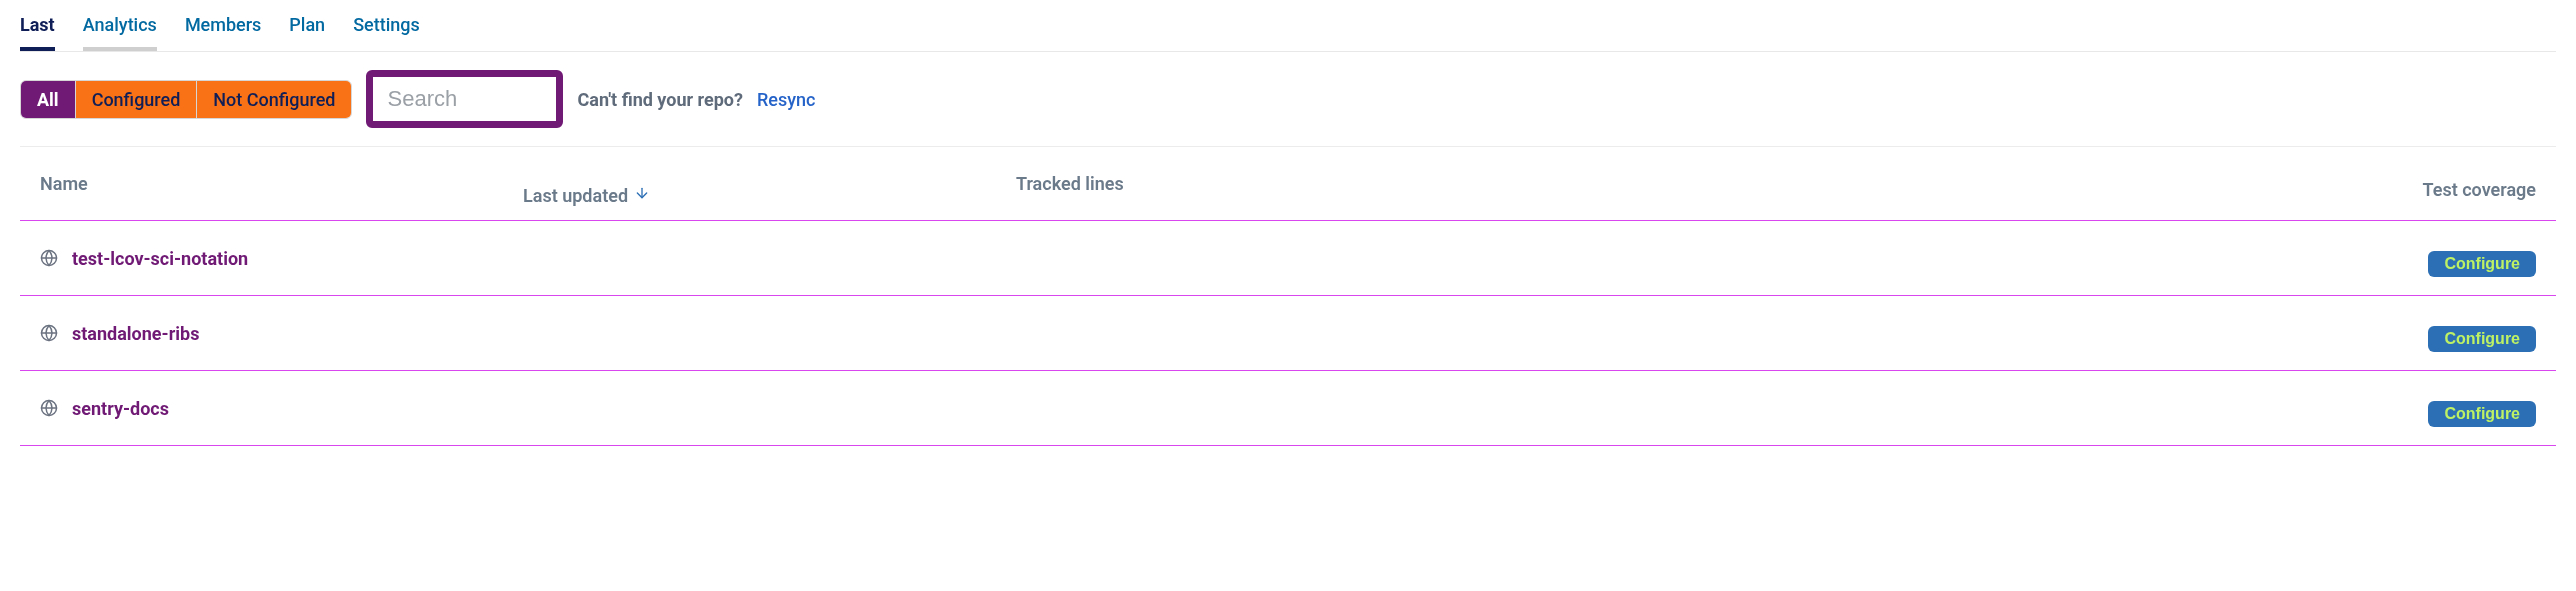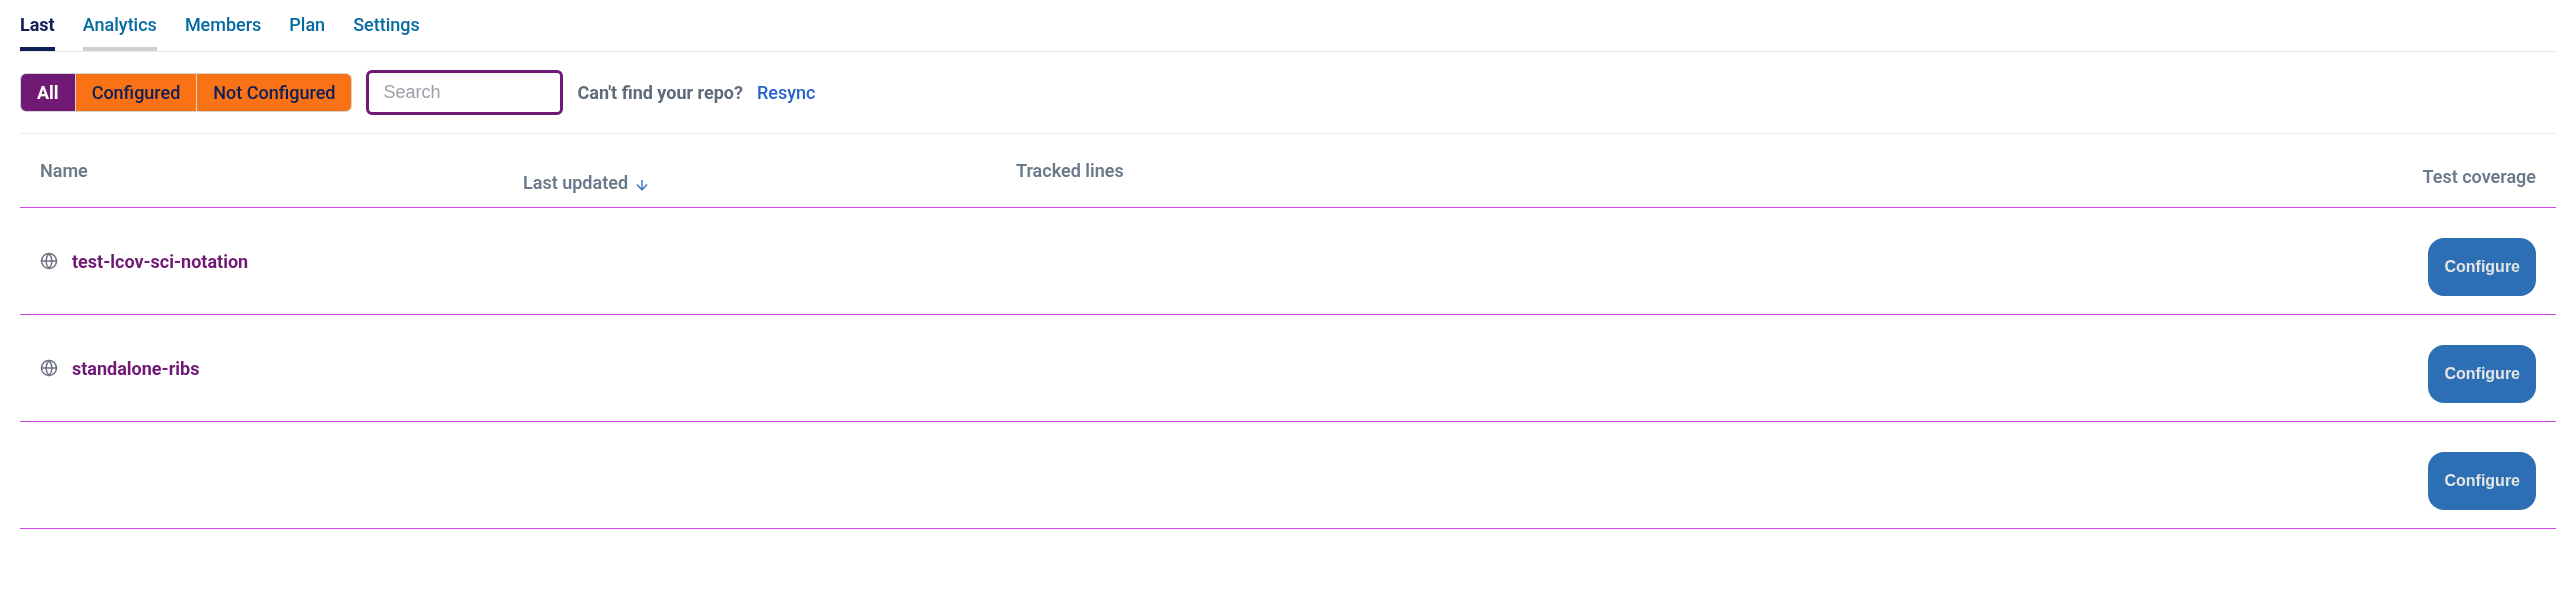--- a/index.html
+++ b/index.html
@@ -57,24 +57,24 @@
     }
     .seg:last-child {
       border-right: none;
     }
     .seg.active {
       background: #701a75;
       color: #fff;
       font-weight: 700;
     }
     .search-input {
-      border: 3px solid #701a75;
+      border: 7px solid #701a75;
       border-radius: 6px;
       padding: 9px 14px;
-      font-size: 18px;
+      font-size: 22px;
       width: 197px;
       color: #0f1e57;
     }
     .search-input::placeholder {
       color: #9aa0a6;
     }
     .hint {
       color: #5f6b7a;
       font-weight: 700;
     }
@@ -102,21 +102,21 @@
     }
     .col-name {
       flex: 0 0 483px;
       display: flex;
       align-items: center;
       gap: 14px;
     }
     .col-updated {
       flex: 0 0 493px;
       display: flex;
-      align-items: flex-end;
+      align-items: flex-start;
       gap: 6px;
       margin-top: 24px;
     }
     .col-tracked {
       flex: 1;
     }
     .col-coverage {
       flex: 0 0 138px;
       text-align: right;
       display: flex;
@@ -126,25 +126,25 @@
     .globe {
       color: #6b7280;
       display: inline-flex;
     }
     .repo-name {
       font-weight: 700;
       color: #701a75;
     }
     .btn-configure {
       background: #2c6fb5;
-      color: #e5e5e5;
+      color: #bef264;
       font-weight: 700;
       border: none;
-      border-radius: 16px;
-      padding: 20px 16px;
+      border-radius: 6px;
+      padding: 4px 16px;
       cursor: pointer;
       font-size: 16px;
     }
     .sort-arrow {
       color: #2c6fb5;
       display: inline-flex;
     }
   </style>
 </head>
 <body>
@@ -214,20 +214,30 @@
       <span class="repo-name">standalone-ribs</span>
     </div>
     <div class="col-updated"></div>
     <div class="col-tracked"></div>
     <div class="col-coverage">
       <button class="btn-configure">Configure</button>
     </div>
   </div>
 
   <div class="trow">
+    <div class="col-name">
+      <span class="globe">
+        <svg width="18" height="18" viewBox="0 0 24 24" fill="none" stroke="currentColor" stroke-width="2" stroke-linecap="round" stroke-linejoin="round">
+            <circle cx="12" cy="12" r="10"></circle>
+            <line x1="2" y1="12" x2="22" y2="12"></line>
+            <path d="M12 2a15.3 15.3 0 0 1 4 10 15.3 15.3 0 0 1-4 10 15.3 15.3 0 0 1-4-10 15.3 15.3 0 0 1 4-10z"></path>
+          </svg>
+      </span>
+      <span class="repo-name">sentry-docs</span>
+    </div>
     <div class="col-updated"></div>
     <div class="col-tracked"></div>
     <div class="col-coverage">
       <button class="btn-configure">Configure</button>
     </div>
   </div>
 
 </div>
 
 

